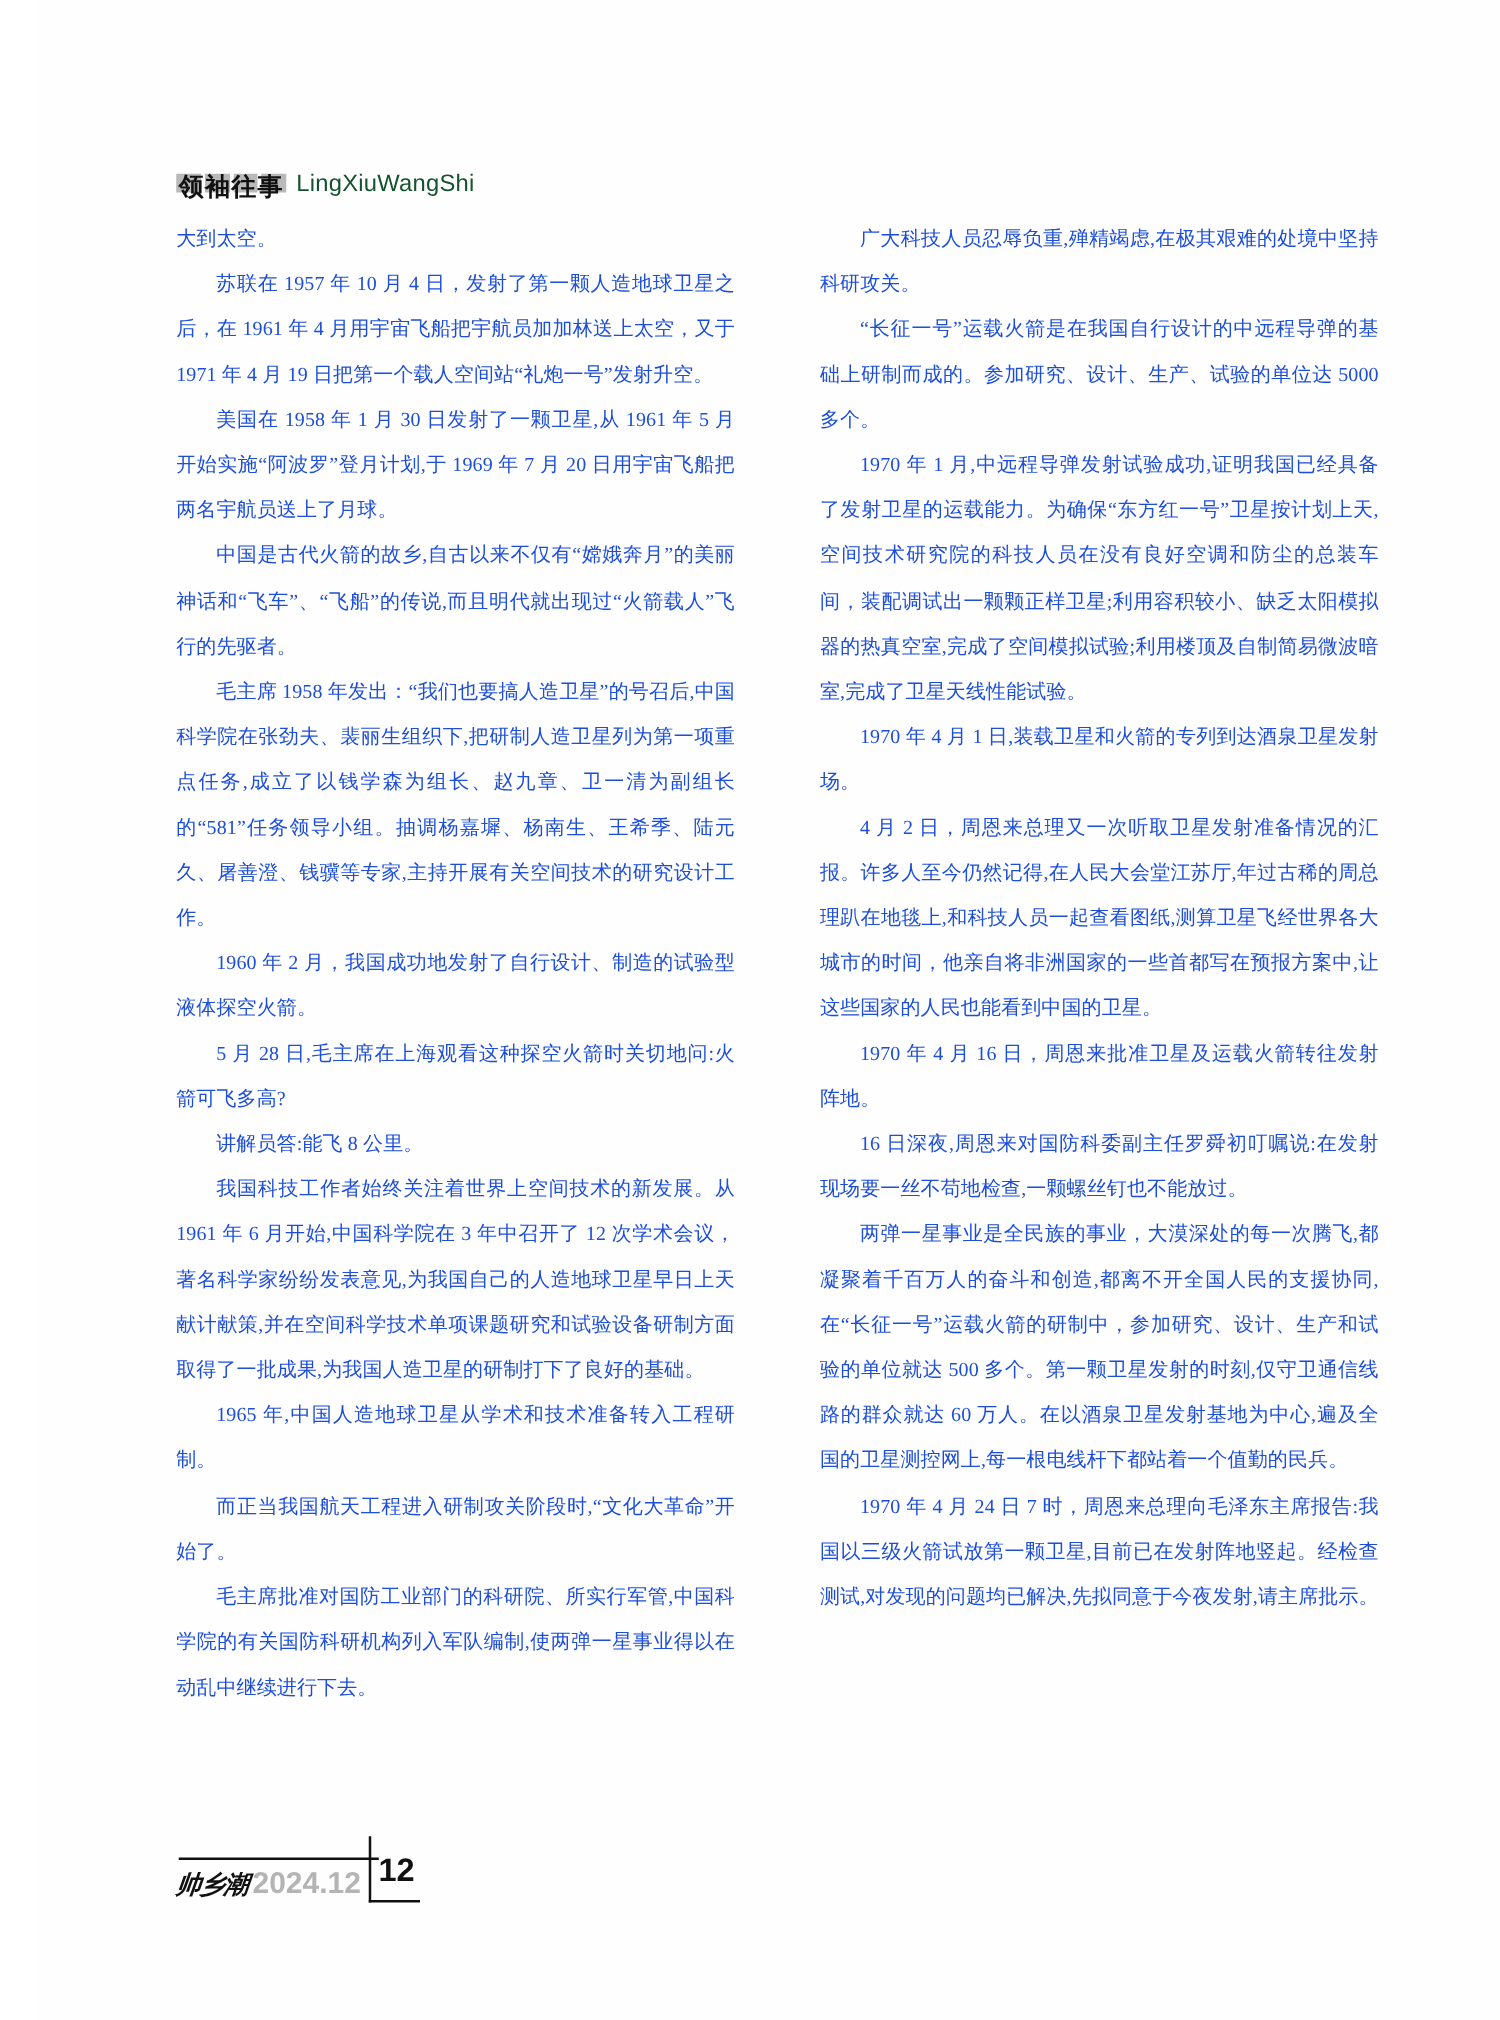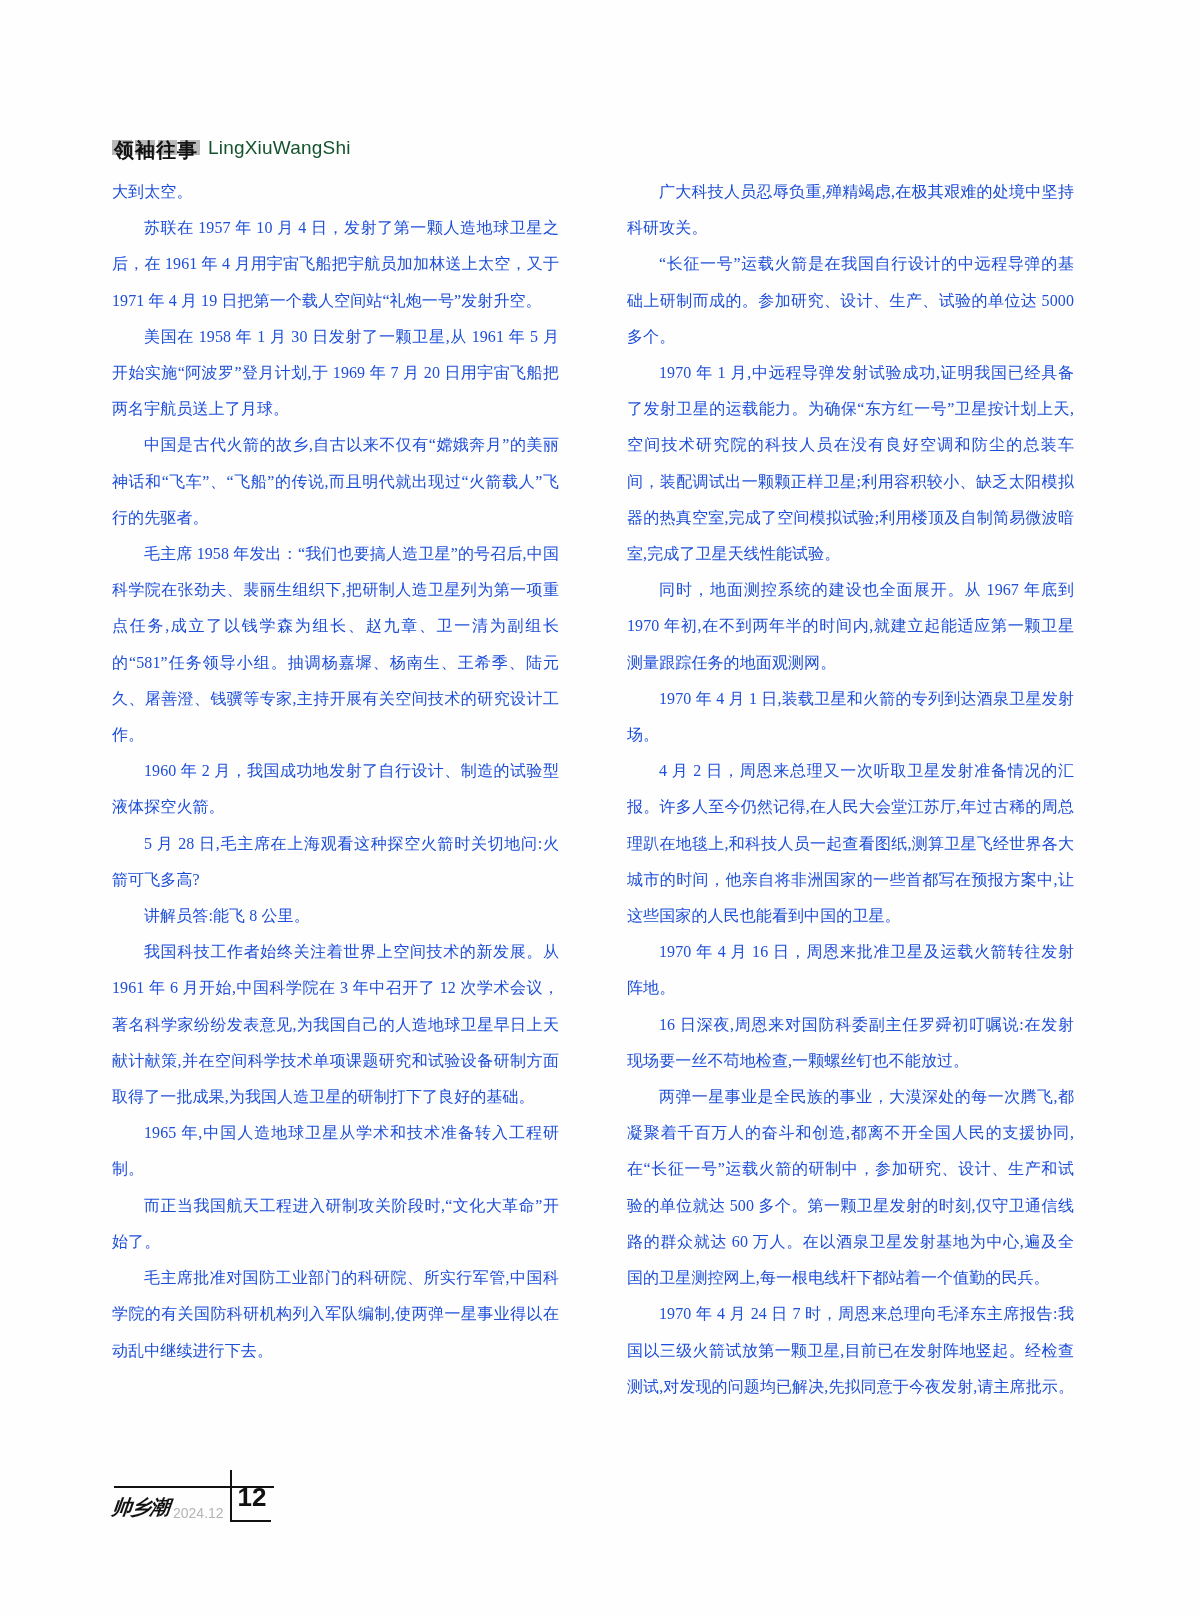--- a/index.html
+++ b/index.html
@@ -13,20 +13,21 @@
     font-family: "Liberation Serif", "DejaVu Serif", serif;
     color: #1a1a1a;
     position: relative;
     overflow: hidden;
   }
 
   .page {
     position: absolute;
     inset: 0;
     background: #fefefe;
+    margin-left: 29px;
   }
 
   
   .running-head {
     position: absolute;
     left: 112px;
     top: 126px;
     height: 34px;
     display: flex;
     align-items: flex-end;
@@ -118,24 +119,25 @@
     font-weight: bold;
     font-style: italic;
     font-size: 20px;
     color: #111;
     letter-spacing: -1px;
     transform: skewX(-6deg);
     padding-bottom: 1px;
   }
   .footer-date {
     font-family: "Liberation Sans", sans-serif;
-    font-size: 14px;
+    font-size: 24px;
     color: #b4b4b4;
     margin-left: 4px;
     padding-bottom: 1px;
+    font-weight: bold;
   }
   .footer-pagewrap {
     position: relative;
     margin-left: 6px;
     padding: 0 4px 12px 8px;
   }
   .footer-pagewrap:before {
     content: "";
     position: absolute;
     left: 0;
@@ -194,21 +196,20 @@
       <p>1965 年,中国人造地球卫星从学术和技术准备转入工程研制。</p>
       <p>而正当我国航天工程进入研制攻关阶段时,“文化大革命”开始了。</p>
       <p>毛主席批准对国防工业部门的科研院、所实行军管,中国科学院的有关国防科研机构列入军队编制,使两弹一星事业得以在动乱中继续进行下去。</p>
 
     </div>
 
     <div class="col">
       <p>广大科技人员忍辱负重,殚精竭虑,在极其艰难的处境中坚持科研攻关。</p>
       <p>“长征一号”运载火箭是在我国自行设计的中远程导弹的基础上研制而成的。参加研究、设计、生产、试验的单位达 5000 多个。</p>
       <p>1970 年 1 月,中远程导弹发射试验成功,证明我国已经具备了发射卫星的运载能力。为确保“东方红一号”卫星按计划上天,空间技术研究院的科技人员在没有良好空调和防尘的总装车间，装配调试出一颗颗正样卫星;利用容积较小、缺乏太阳模拟器的热真空室,完成了空间模拟试验;利用楼顶及自制简易微波暗室,完成了卫星天线性能试验。</p>
-      <p>同时，地面测控系统的建设也全面展开。从 1967 年底到 1970 年初,在不到两年半的时间内,就建立起能适应第一颗卫星测量跟踪任务的地面观测网。</p>
       <p>1970 年 4 月 1 日,装载卫星和火箭的专列到达酒泉卫星发射场。</p>
       <p>4 月 2 日，周恩来总理又一次听取卫星发射准备情况的汇报。许多人至今仍然记得,在人民大会堂江苏厅,年过古稀的周总理趴在地毯上,和科技人员一起查看图纸,测算卫星飞经世界各大城市的时间，他亲自将非洲国家的一些首都写在预报方案中,让这些国家的人民也能看到中国的卫星。</p>
       <p>1970 年 4 月 16 日，周恩来批准卫星及运载火箭转往发射阵地。</p>
       <p>16 日深夜,周恩来对国防科委副主任罗舜初叮嘱说:在发射现场要一丝不苟地检查,一颗螺丝钉也不能放过。</p>
       <p>两弹一星事业是全民族的事业，大漠深处的每一次腾飞,都凝聚着千百万人的奋斗和创造,都离不开全国人民的支援协同,在“长征一号”运载火箭的研制中，参加研究、设计、生产和试验的单位就达 500 多个。第一颗卫星发射的时刻,仅守卫通信线路的群众就达 60 万人。在以酒泉卫星发射基地为中心,遍及全国的卫星测控网上,每一根电线杆下都站着一个值勤的民兵。</p>
       <p>1970 年 4 月 24 日 7 时，周恩来总理向毛泽东主席报告:我国以三级火箭试放第一颗卫星,目前已在发射阵地竖起。经检查测试,对发现的问题均已解决,先拟同意于今夜发射,请主席批示。</p>
 
     </div>
 
   </div>

